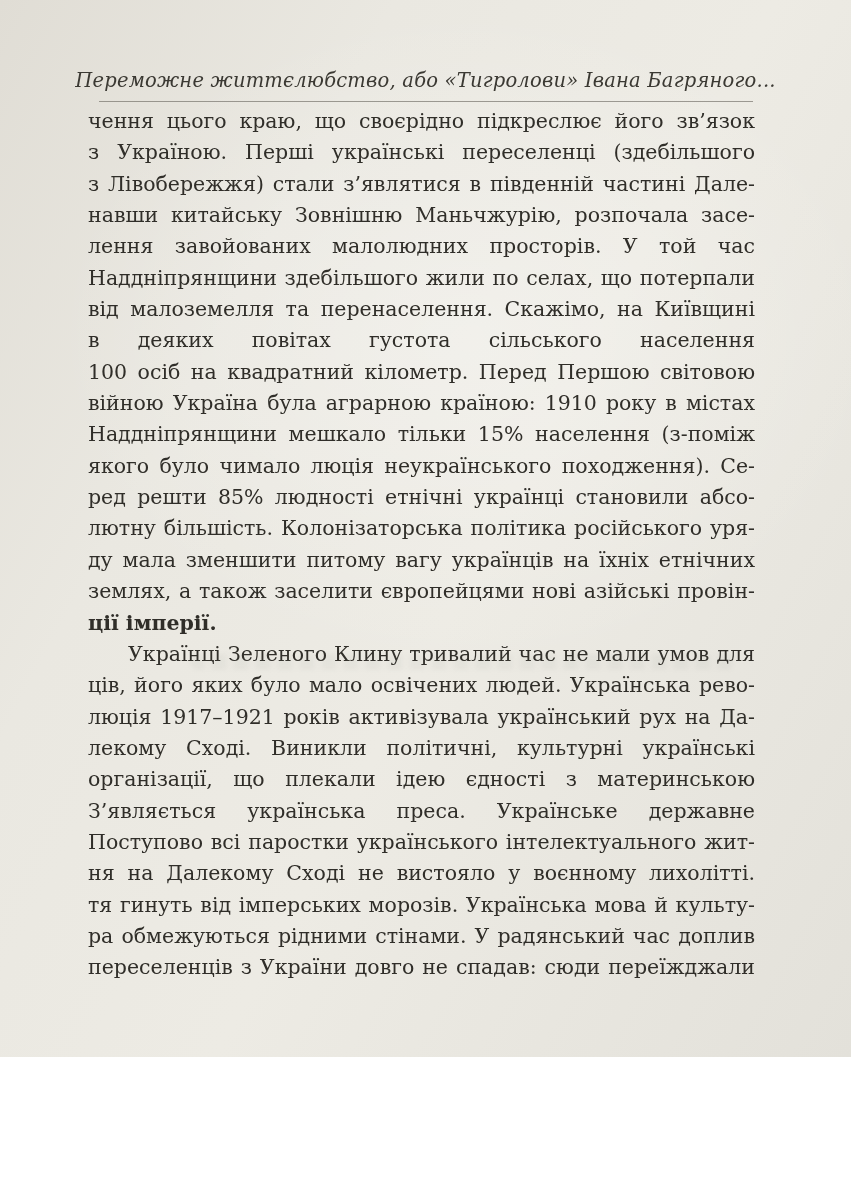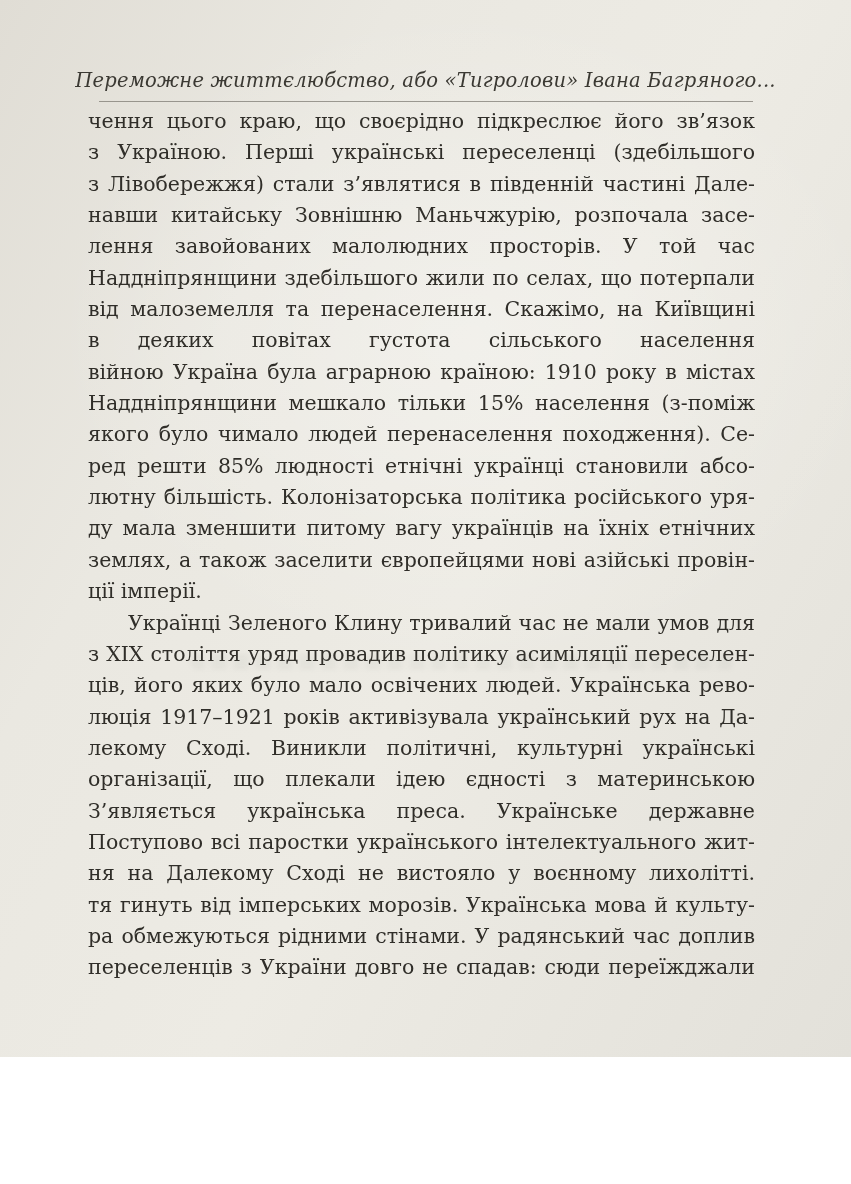--- a/index.html
+++ b/index.html
@@ -50,21 +50,21 @@
     color: #302e29;
   }
   .para { margin: 0; }
   .line {
     text-align: justify;
     text-align-last: justify;
     white-space: normal;
     overflow: hidden;
     height: 31.35px;
   }
-  .line.no-just { text-align-last: left; }
+  .line.no-just { text-align-last: left; font-weight: bold; }
   .line.first-indent { text-indent: 40px; }
 
   
   .bleed-ghost {
     position: absolute;
     top: 654px;
     left: 190px;
     width: 545px;
     height: 16px;
     background: repeating-linear-gradient(90deg,
@@ -105,32 +105,32 @@
   <div class="body-text">
       <div class="para">
         <div class="line">чення цього краю, що своєрідно підкреслює його зв’язок</div>
         <div class="line">з Україною. Перші українські переселенці (здебільшого</div>
         <div class="line">з Лівобережжя) стали з’являтися в південній частині Дале-</div>
         <div class="line">навши китайську Зовнішню Маньчжурію, розпочала засе-</div>
         <div class="line">лення завойованих малолюдних просторів. У той час українці</div>
         <div class="line">Наддніпрянщини здебільшого жили по селах, що потерпали</div>
         <div class="line">від малоземелля та перенаселення. Скажімо, на Київщині</div>
         <div class="line">в деяких повітах густота сільського населення перевищувала</div>
+        <div class="line">100 осіб на квадратний кілометр. Перед Першою світовою</div>
         <div class="line">війною Україна була аграрною країною: 1910 року в містах</div>
         <div class="line">Наддніпрянщини мешкало тільки 15% населення (з-поміж</div>
-        <div class="line">якого було чимало людей перенаселення походження). Се-</div>
+        <div class="line">якого було чимало люція неукраїнського походження). Се-</div>
         <div class="line">ред решти 85% людності етнічні українці становили абсо-</div>
         <div class="line">лютну більшість. Колонізаторська політика російського уря-</div>
         <div class="line">ду мала зменшити питому вагу українців на їхніх етнічних</div>
         <div class="line">землях, а також заселити європейцями нові азійські провін-</div>
         <div class="line no-just">ції імперії.</div>
       </div>
       <div class="para">
         <div class="line first-indent">Українці Зеленого Клину тривалий час не мали умов для</div>
-        <div class="line">з XIX століття уряд провадив політику асиміляції переселен-</div>
         <div class="line">ців, його яких було мало освічених людей. Українська рево-</div>
         <div class="line">люція 1917–1921 років активізувала український рух на Да-</div>
         <div class="line">лекому Сході. Виникли політичні, культурні українські</div>
         <div class="line">організації, що плекали ідею єдності з материнською землею.</div>
         <div class="line">З’являється українська преса. Українське державне утворен-</div>
         <div class="line">Поступово всі паростки українського інтелектуального жит-</div>
         <div class="line">ня на Далекому Сході не вистояло у воєнному лихолітті.</div>
         <div class="line">тя гинуть від імперських морозів. Українська мова й культу-</div>
         <div class="line">ра обмежуються рідними стінами. У радянський час доплив</div>
         <div class="line">переселенців з України довго не спадав: сюди переїжджали</div>

